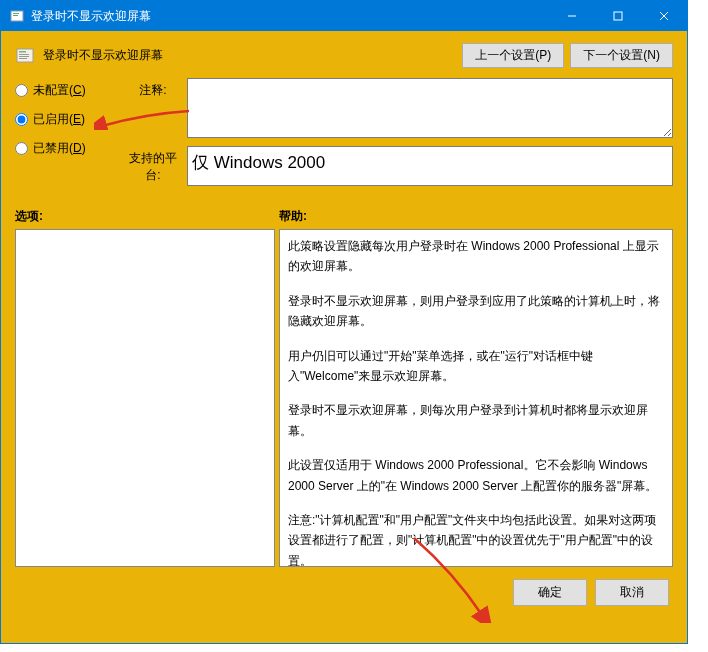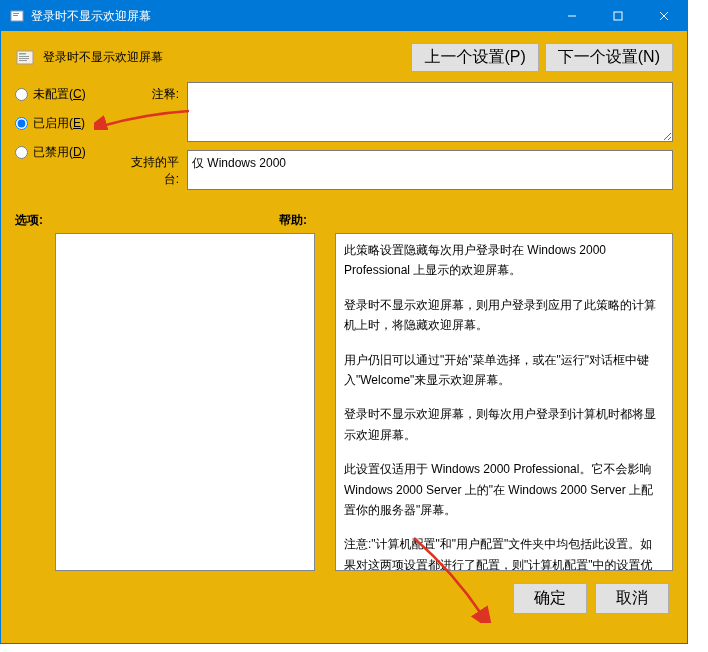--- a/index.html
+++ b/index.html
@@ -8,34 +8,34 @@
 .titlebar { height: 30px; background: #0078d7; color: #fff; display: flex; align-items: center; padding-left: 8px; }
 .titlebar-icon { width: 16px; height: 16px; margin-right: 6px; display: flex; align-items: center; justify-content: center; }
 .titlebar-text { flex: 1; font-size: 12px; }
 .titlebar-buttons { display: flex; }
 .titlebar-btn { width: 46px; height: 30px; display: flex; align-items: center; justify-content: center; color: #fff; }
 .content { padding: 12px 14px; }
 .header-row { display: flex; align-items: center; margin-bottom: 10px; }
 .policy-icon { width: 20px; height: 20px; margin-right: 8px; }
 .policy-title { flex: 1; font-size: 12px; }
 .nav-buttons { display: flex; gap: 6px; }
-.btn { border: 1px solid #adadad; background: #e1e1e1; padding: 3px 12px; font-size: 16px; cursor: pointer; font-family: inherit; }
+.btn { border: 1px solid #adadad; background: #e1e1e1; padding: 3px 12px; font-size: 12px; cursor: pointer; font-family: inherit; }
 .body-section { display: flex; gap: 22px; margin-top: 6px; }
 .radio-col { width: 90px; padding-top: 4px; }
 .radio-item { display: flex; align-items: center; margin-bottom: 12px; cursor: pointer; }
 .radio-item input { margin-right: 5px; }
 .radio-item u { text-decoration: underline; }
 .right-col { flex: 1; }
 .field-row { display: flex; margin-bottom: 8px; }
-.field-label { width: 60px; padding-top: 4px; text-align: right; padding-right: 8px; }
-.field-box { flex: 1; border: 1px solid #7a7a7a; background: #fff; min-height: 60px; padding: 4px; font-size: 12px; }
+.field-label { width: 60px; padding-top: 4px; text-align: center; padding-right: 8px; }
+.field-box { flex: 1; border: 1px solid #7a7a7a; background: #fff; min-height: 60px; padding: 4px; font-size: 17px; }
 .field-box.platform { min-height: 40px; }
 .section-labels { display: flex; margin-top: 14px; margin-bottom: 4px; font-weight: bold; }
 .section-labels .lbl-options { width: 264px; }
-.panels { display: flex; gap: 20px; margin-left: 40px; }
+.panels { display: flex; gap: 4px; }
 .panel { border: 1px solid #828790; background: #fff; height: 338px; overflow-y: auto; padding: 6px 8px; font-size: 12px; line-height: 1.7; }
 .panel.options { width: 260px; }
 .panel.help { flex: 1; position: relative; }
 .footer { display: flex; justify-content: flex-end; gap: 8px; margin-top: 12px; padding-right: 4px; }
 .footer .btn { width: 74px; padding: 4px 16px; text-align: center; }
 .arrow1 { position: absolute; top: 106px; left: 94px; width: 100px; height: 24px; pointer-events: none; z-index: 10; }
 .arrow2 { position: absolute; top: 533px; left: 404px; width: 90px; height: 90px; pointer-events: none; z-index: 10; }
 .help-para { margin-bottom: 14px; }
 </style>
 </head>

